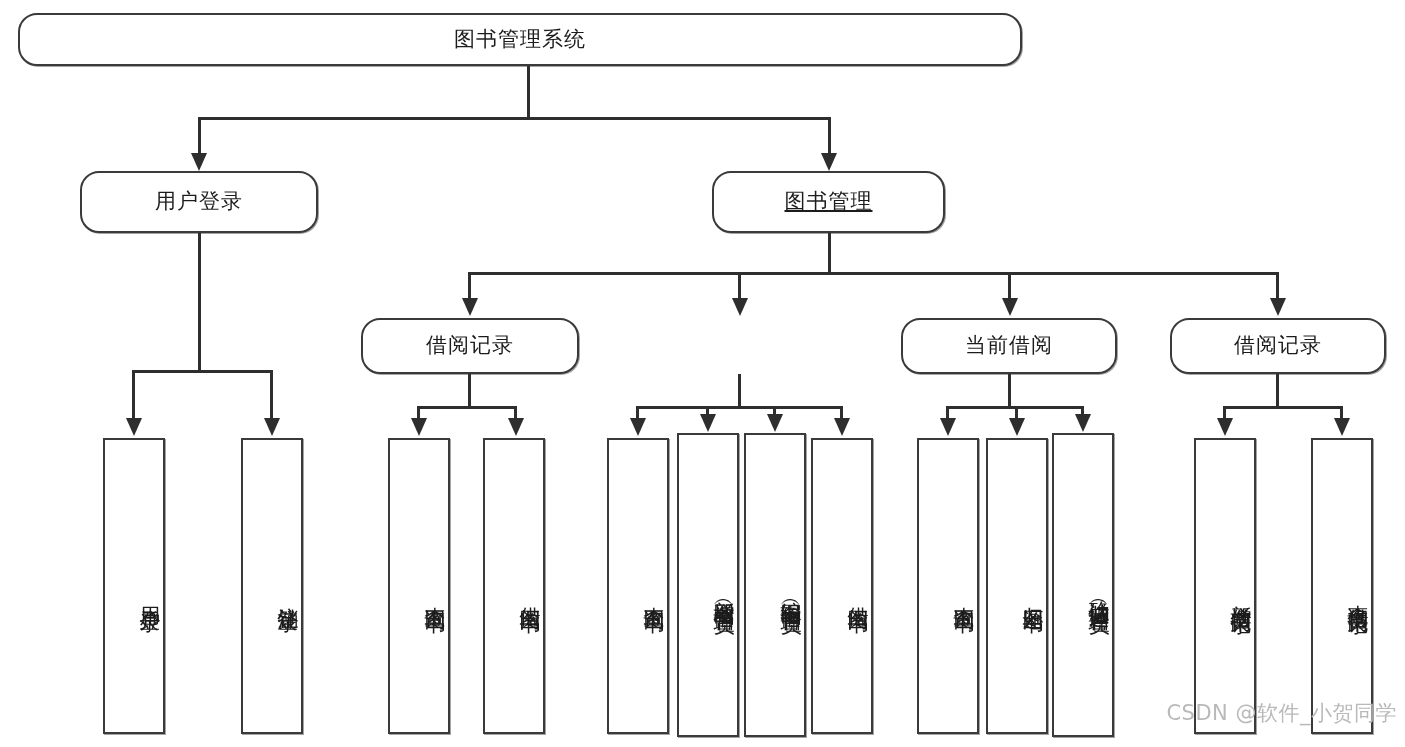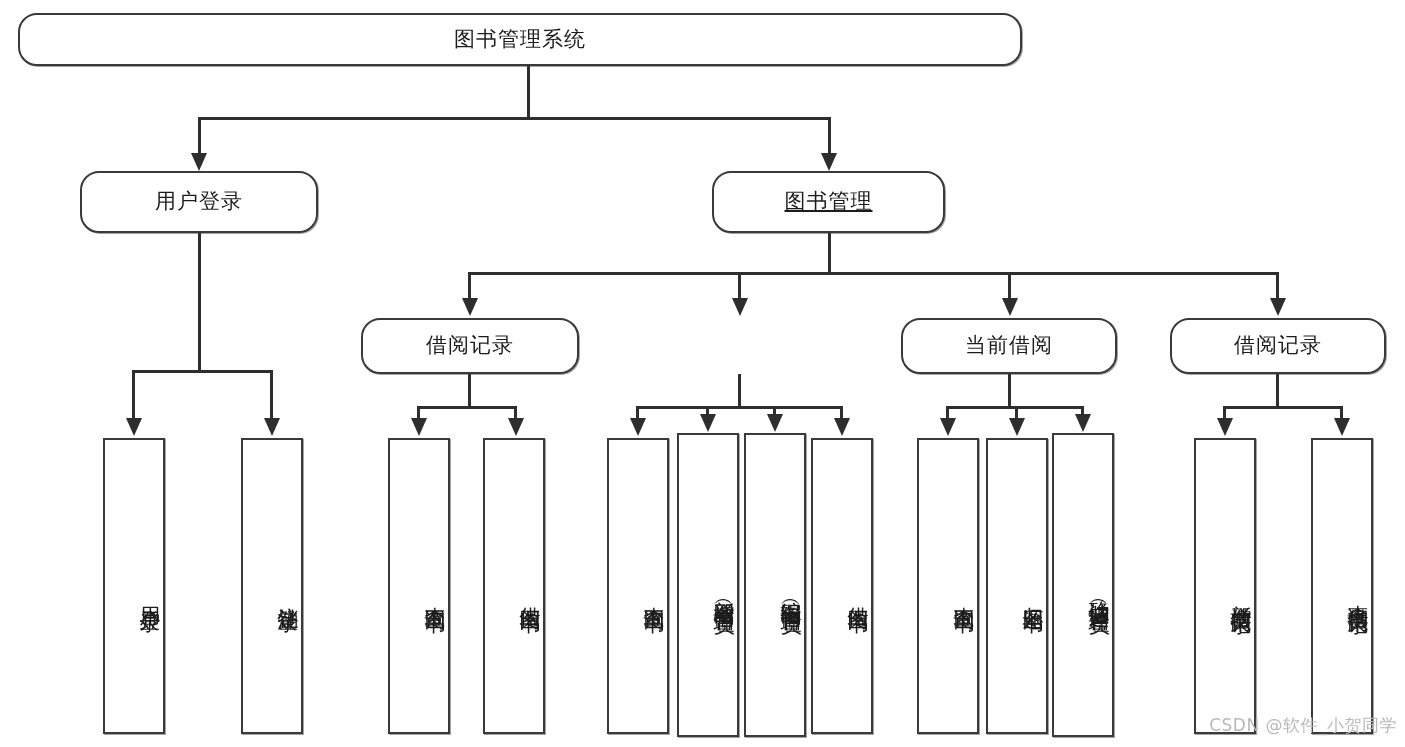--- a/index.html
+++ b/index.html
@@ -56,22 +56,22 @@
     position: absolute;
     width: 0;
     height: 0;
     border-left: 8px solid transparent;
     border-right: 8px solid transparent;
     border-top: 18px solid #2e2e2e;
   }
   #watermark {
     position: absolute;
     right: 8px;
-    bottom: 10px;
-    font-size: 17px;
+    bottom: 20px;
+    font-size: 21px;
     color: #b9b9b9;
     letter-spacing: 0.5px;
     white-space: nowrap;
     user-select: none;
   }
 </style>
 </head>
 <body>
 
 <div id="canvas">

